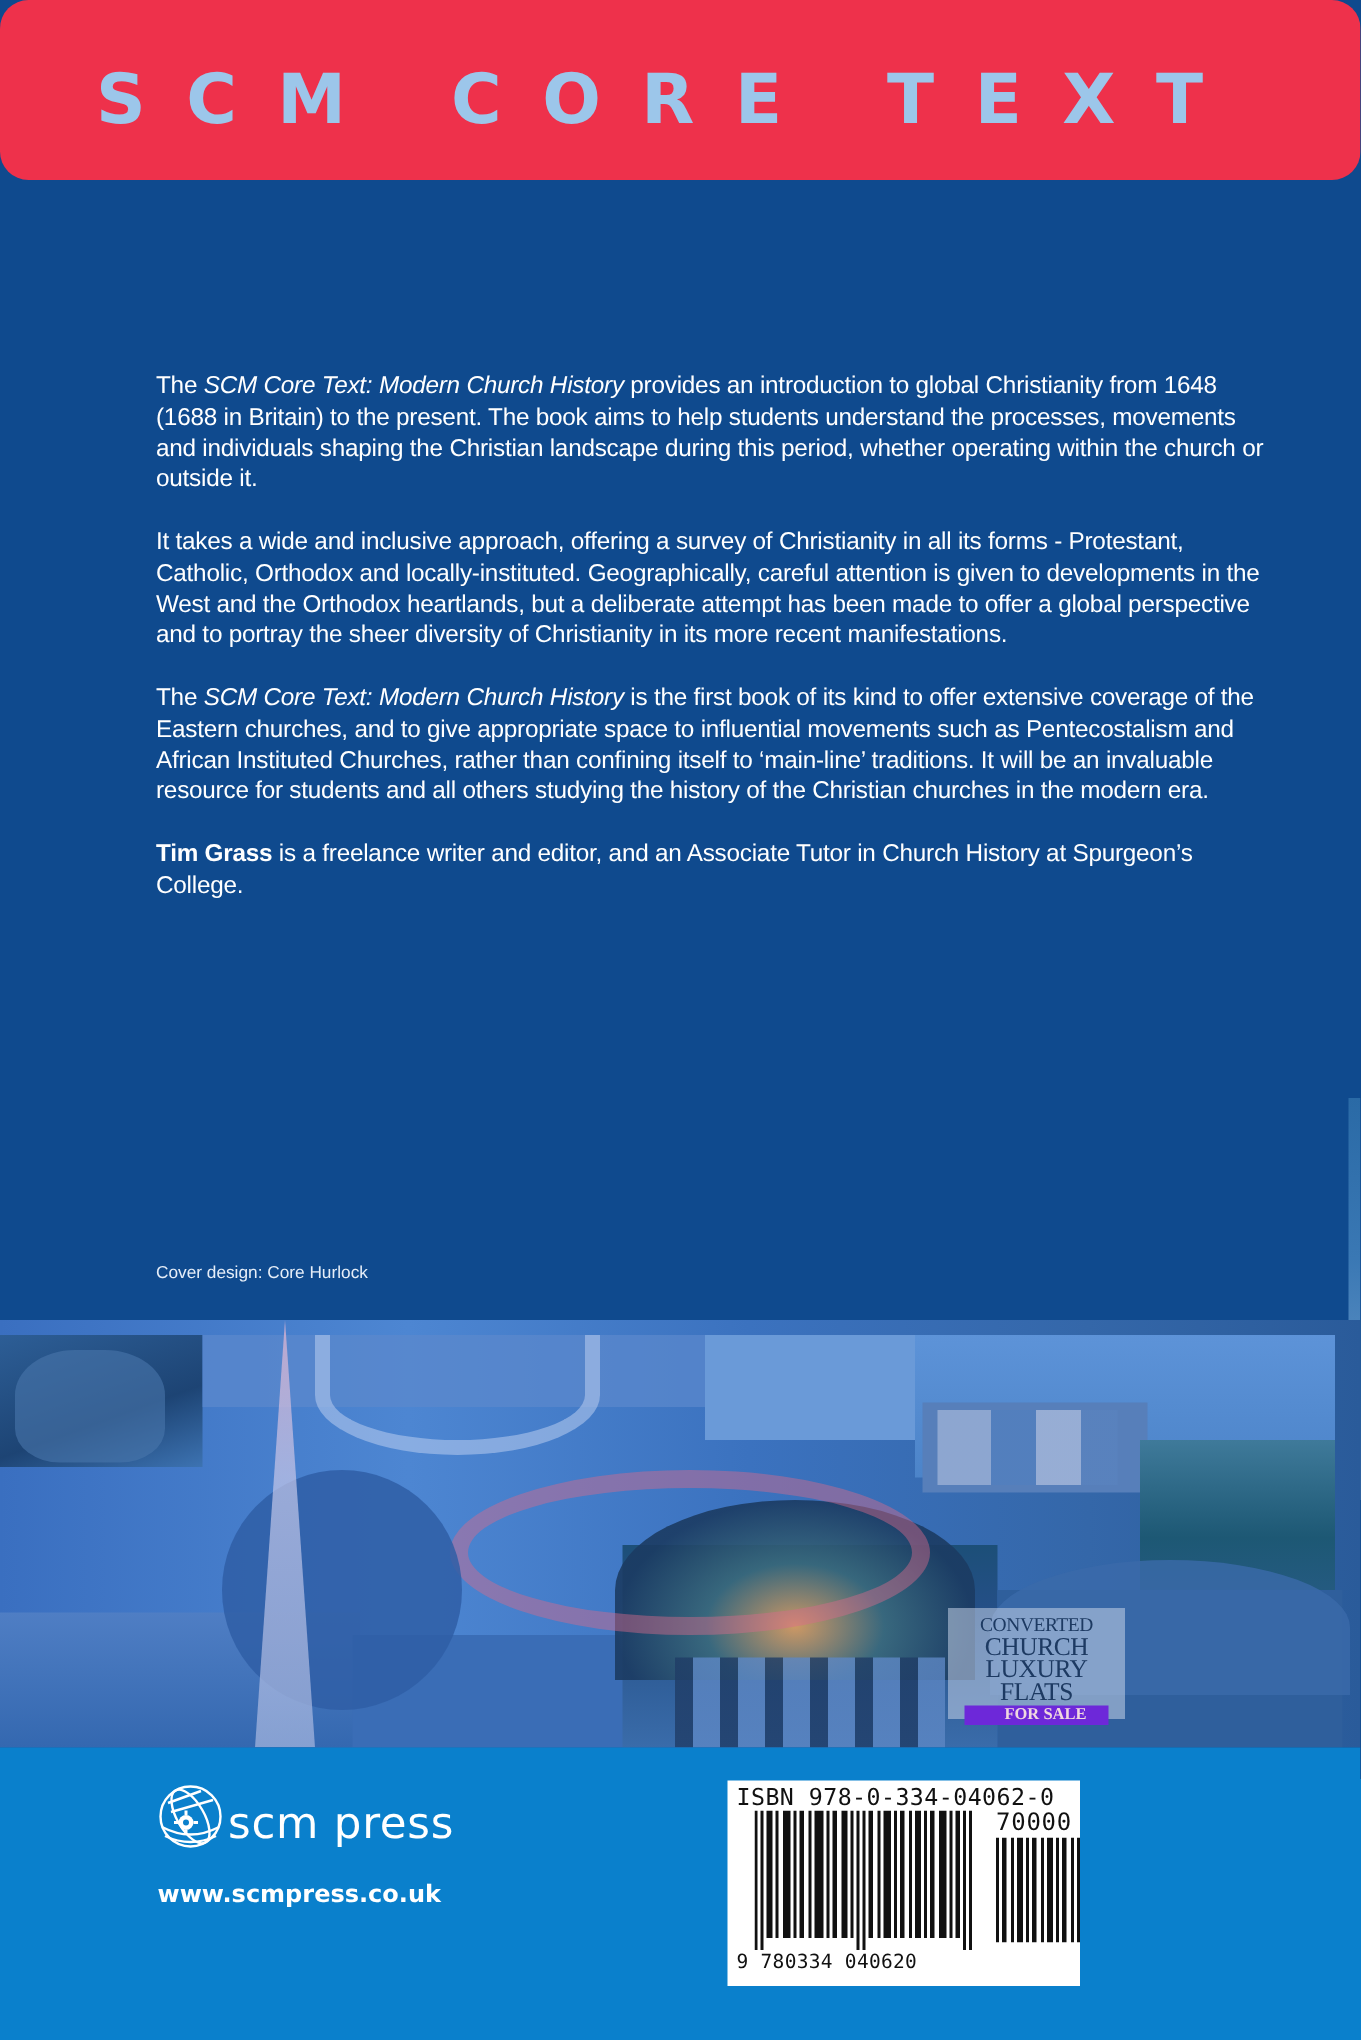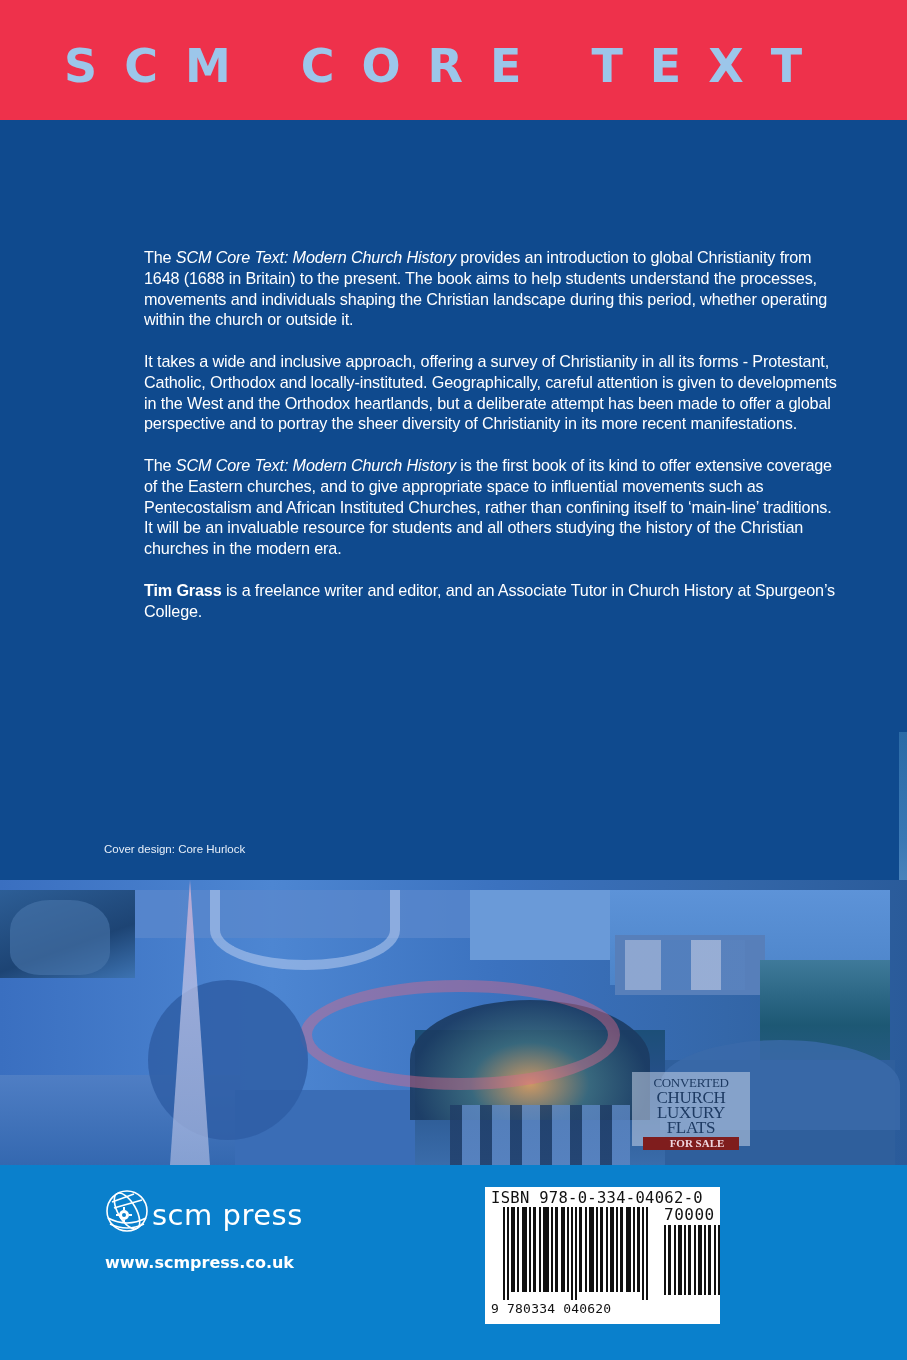--- a/index.html
+++ b/index.html
@@ -2,20 +2,21 @@
 <html><head>
 <meta charset="utf-8">
 <style>
   * { box-sizing: border-box; margin: 0; padding: 0; }
   html, body { width: 907px; height: 1360px; overflow: hidden; background: #0f4a8e; }
   body { position: relative; font-family: "Liberation Sans", sans-serif; }
 
   .top-band {
     position: absolute; left: 0; top: 0; width: 907px; height: 120px;
     background: #ee314b;
+    border-radius: 19px;
   }
   .series-title {
     position: absolute; left: 64px; top: 40px; width: 790px;
     font-family: "DejaVu Sans", sans-serif; font-weight: bold;
     font-size: 46px; line-height: 52px; letter-spacing: 27px;
     color: #9cc6ea; white-space: nowrap;
   }
 
   .main-panel {
     position: absolute; left: 0; top: 120px; width: 907px; height: 760px;
@@ -24,21 +25,21 @@
   .right-strip {
     position: absolute; right: 0; top: 612px; width: 8px; height: 268px;
     background: linear-gradient(180deg, #2a6aa6 0%, #3a78b4 40%, #5a8ec2 70%, #9fb8da 100%);
   }
 
   .blurb {
     position: absolute; left: 104px; top: 247px; width: 740px;
     font-family: "Liberation Sans", sans-serif; font-size: 16.2px; line-height: 20.8px;
     color: #ffffff; letter-spacing: -0.15px;
   }
-  .blurb p { margin-bottom: 20.8px; margin-left: 40px; }
+  .blurb p { margin-bottom: 20.8px; }
   .blurb em { font-style: italic; }
   .blurb strong { font-weight: bold; }
 
   .cover-credit {
     position: absolute; left: 104px; top: 843px;
     font-size: 11.5px; color: #e6eef8;
   }
 
   .collage {
     position: absolute; left: 0; top: 880px; width: 907px; height: 285px;
@@ -68,21 +69,21 @@
     background: repeating-linear-gradient(90deg, #1f3c66 0 12px, #5d87c4 12px 30px); opacity: .8; }
 
   .sign {
     position: absolute; left: 632px; top: 1072px; width: 118px; height: 74px;
     background: rgba(196, 210, 232, 0.55);
     font-family: "Liberation Serif", serif; text-align: center;
     color: #1d3a62; padding-top: 4px;
   }
   .sign-line { display: block; font-size: 13px; line-height: 14px; letter-spacing: -0.3px; text-transform: uppercase; }
   .sign-line.lg { font-size: 17px; line-height: 15px; }
-  .sign-sale { display: block; margin: 2px auto 0; width: 96px; background: #7f1d1d; color: #f0d8e0; font-size: 11px; line-height: 13px; font-weight: bold; padding-left: 12px; }
+  .sign-sale { display: block; margin: 2px auto 0; width: 96px; background: #6d28d9; color: #f0d8e0; font-size: 11px; line-height: 13px; font-weight: bold; padding-left: 12px; }
 
   .bottom-band {
     position: absolute; left: 0; top: 1165px; width: 907px; height: 195px;
     background: #0a80cc;
   }
   .publisher-logo {
     position: absolute; left: 104px; top: 1188px; display: flex; align-items: center;
   }
   .logo-globe { width: 46px; height: 46px; }
   .publisher-name {

